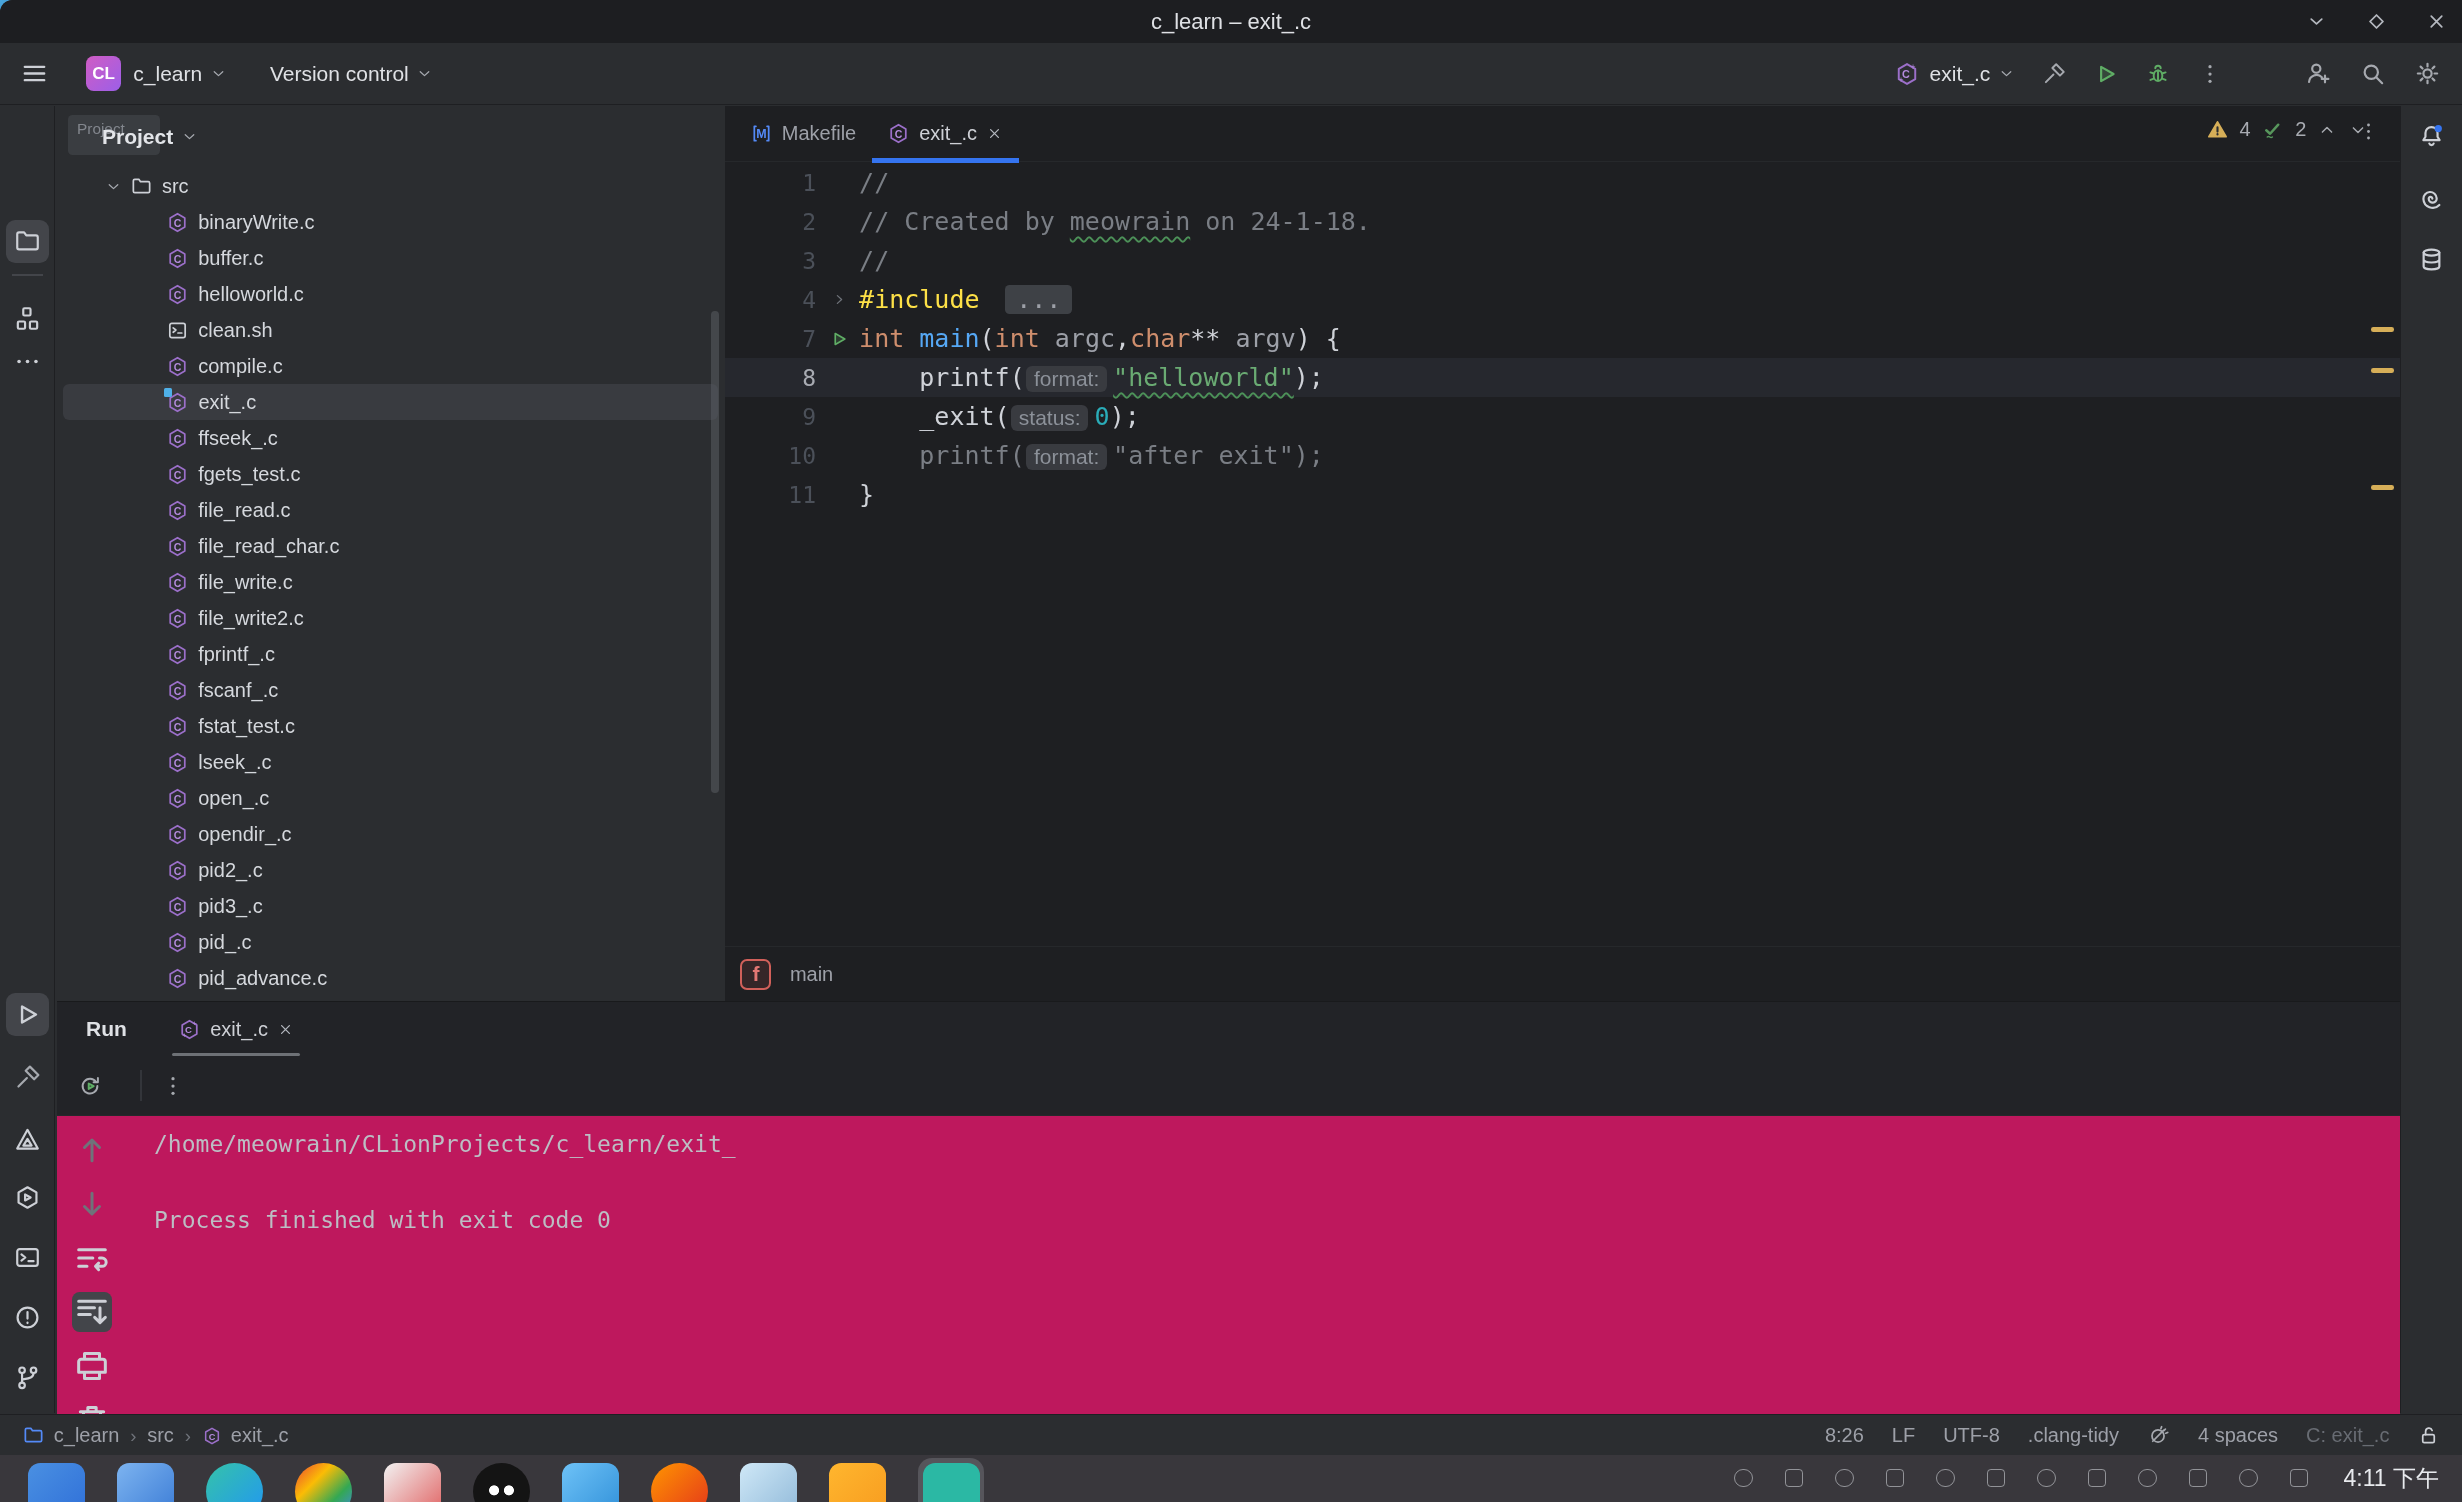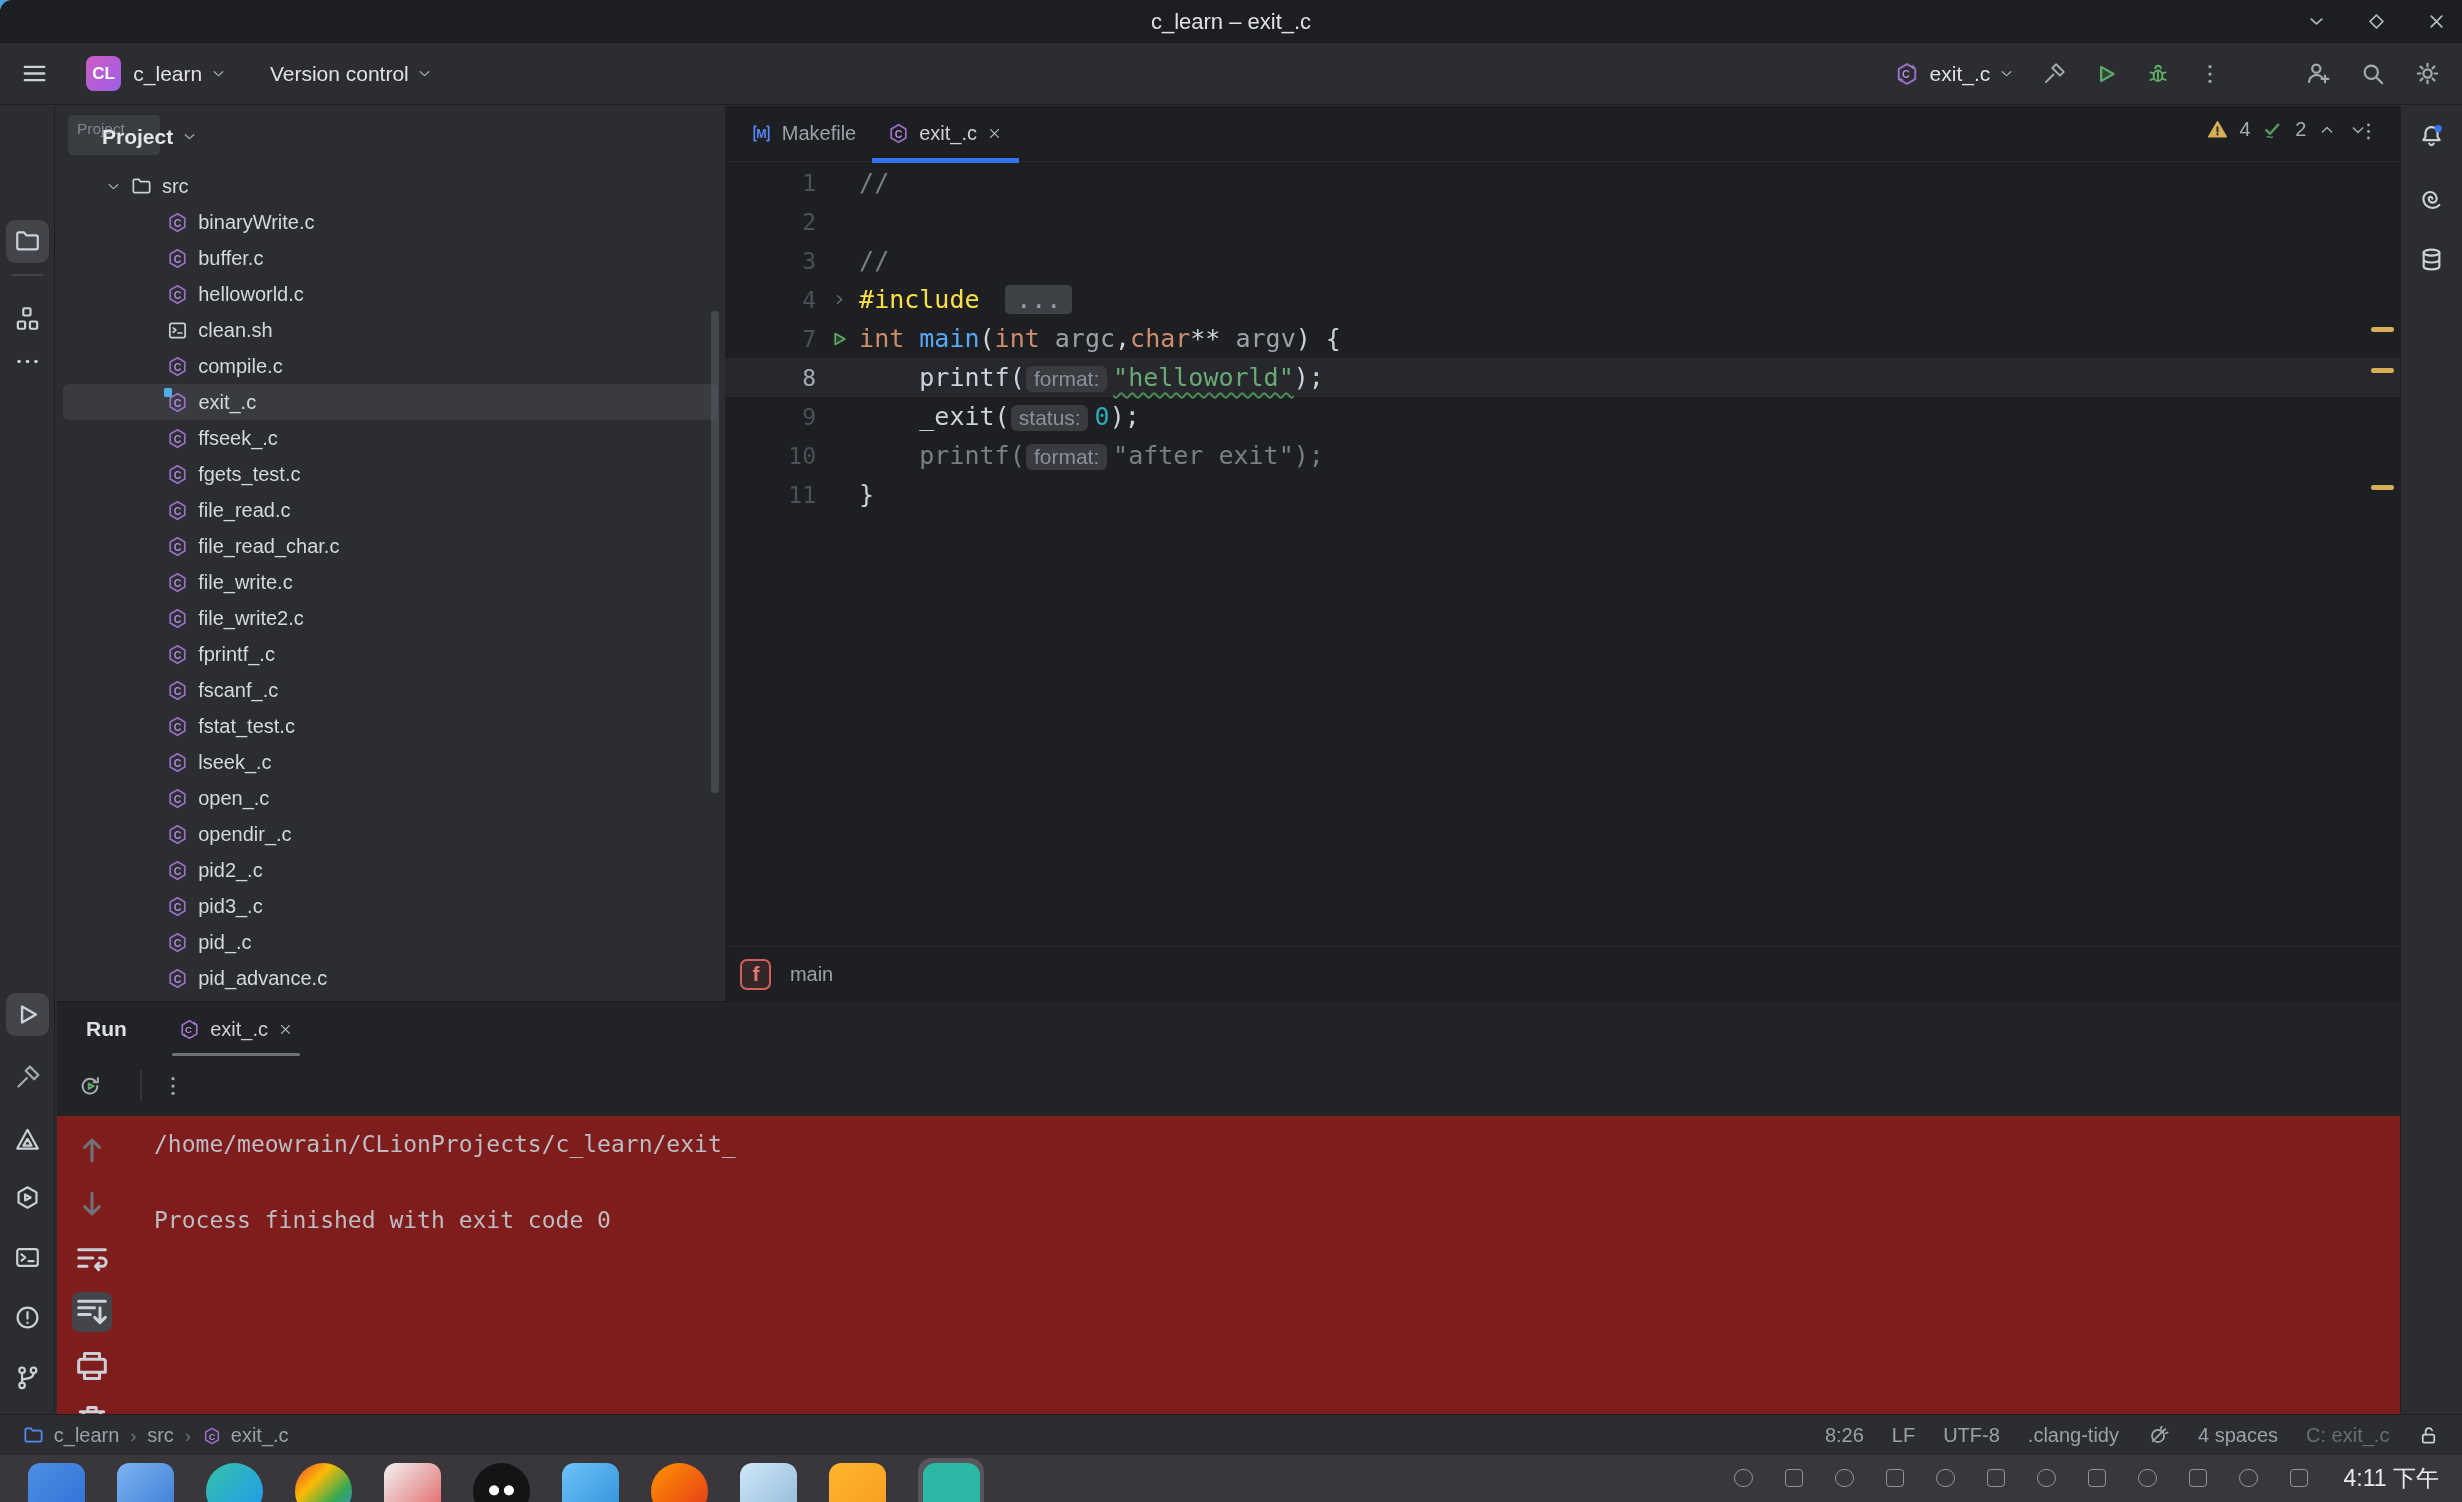--- a/index.html
+++ b/index.html
@@ -98,21 +98,21 @@
     font-size:20px;color:#A8ABB2;}
   .stripe-mark{position:absolute;right:6.2px;width:23px;height:4.6px;border-radius:2.3px;background:#D6AE58;}
   #breadcrumb-bar{position:absolute;left:0;bottom:0;right:0;height:54px;border-top:1.5px solid #26282B;
     display:flex;align-items:center;padding-left:15.4px;background:#1E1F22;}
   #func-icon{width:31px;height:31px;border:2.3px solid #D1605A;border-radius:7px;color:#E37774;
     background:rgba(219,92,92,.12);display:flex;align-items:center;justify-content:center;
     font-size:21px;font-weight:bold;box-sizing:border-box;}
   #breadcrumb-label{color:#9DA0A8;font-size:20px;margin-left:18.5px;}
 
   
-  #run-panel{position:absolute;left:57px;top:1001px;width:2343px;height:413px;background:#7f1d1d;
+  #run-panel{position:absolute;left:57px;top:1001px;width:2343px;height:413px;background:#be185d;
     border-top:1.5px solid #191A1C;box-sizing:border-box;}
   #run-header{height:54px;display:flex;align-items:center;background:#222327;}
   #run-title{margin-left:29px;font-size:21px;font-weight:bold;color:#DFE1E5;}
   #run-tab{margin-left:45px;height:54px;display:flex;align-items:center;gap:9.2px;position:relative;
     color:#CED0D6;font-size:20px;padding:0 6.2px;}
   #run-tab::after{content:"";position:absolute;left:0;right:0;bottom:0;height:3.1px;background:#6E7176;border-radius:1.5px;}
   #run-toolbar{height:59px;display:flex;align-items:center;padding-left:20px;gap:18.5px;background:#222327;
     border-bottom:1.5px solid #26282B;}
   #stop-btn .sq{width:20px;height:20px;background:#54565B;border-radius:4.6px;}
   .vdiv{width:1.5px;height:31px;background:#33353A;}
@@ -635,20 +635,21 @@
 
     <div id="code-area">
         <div class="code-line">
           <span class="ln">1</span>
           <span class="gut"></span>
           <span class="src"><span class="tk-comment">//</span></span>
         </div>
         <div class="code-line">
           <span class="ln">2</span>
           <span class="gut"></span>
+          <span class="src"><span class="tk-comment">// Created by </span><span class="tk-comment tk-typo">meowrain</span><span class="tk-comment"> on 24-1-18.</span></span>
         </div>
         <div class="code-line">
           <span class="ln">3</span>
           <span class="gut"></span>
           <span class="src"><span class="tk-comment">//</span></span>
         </div>
         <div class="code-line">
           <span class="ln">4</span>
           <span class="gut">
             <span class="icon i22">

